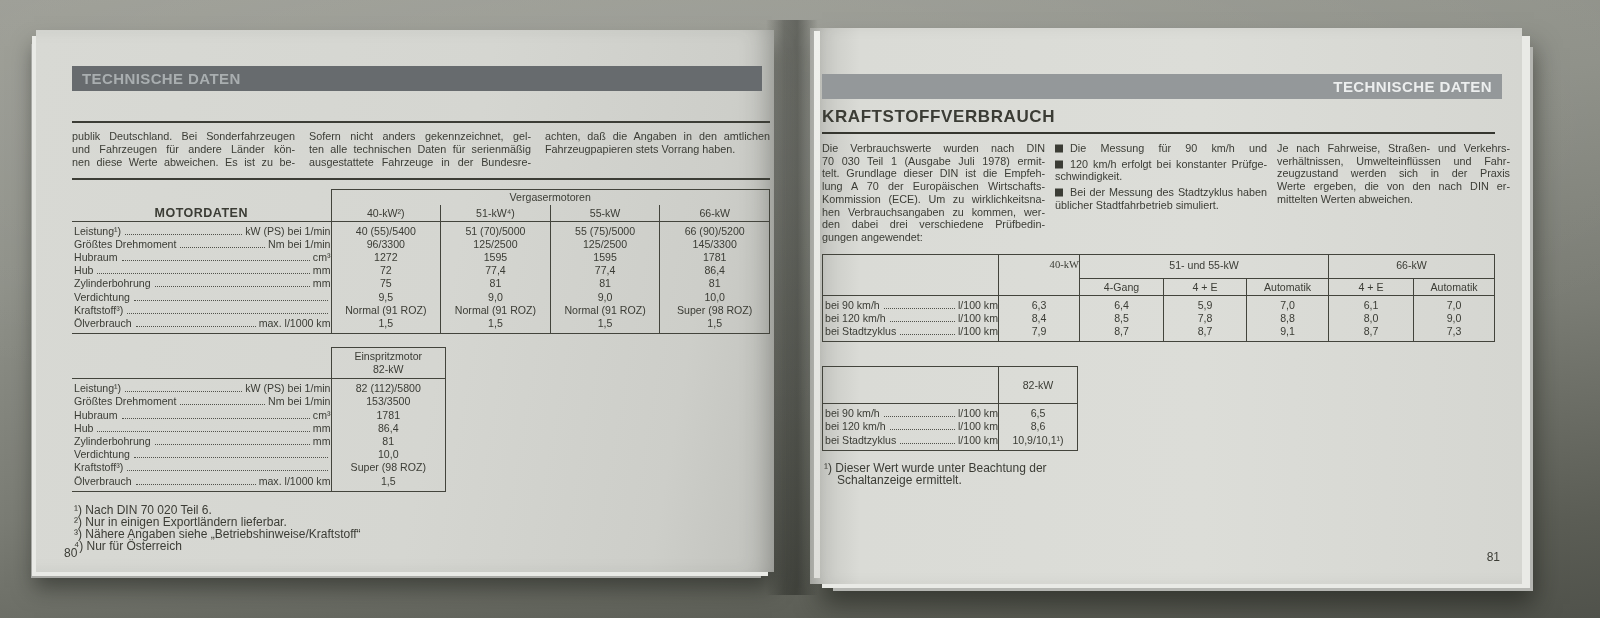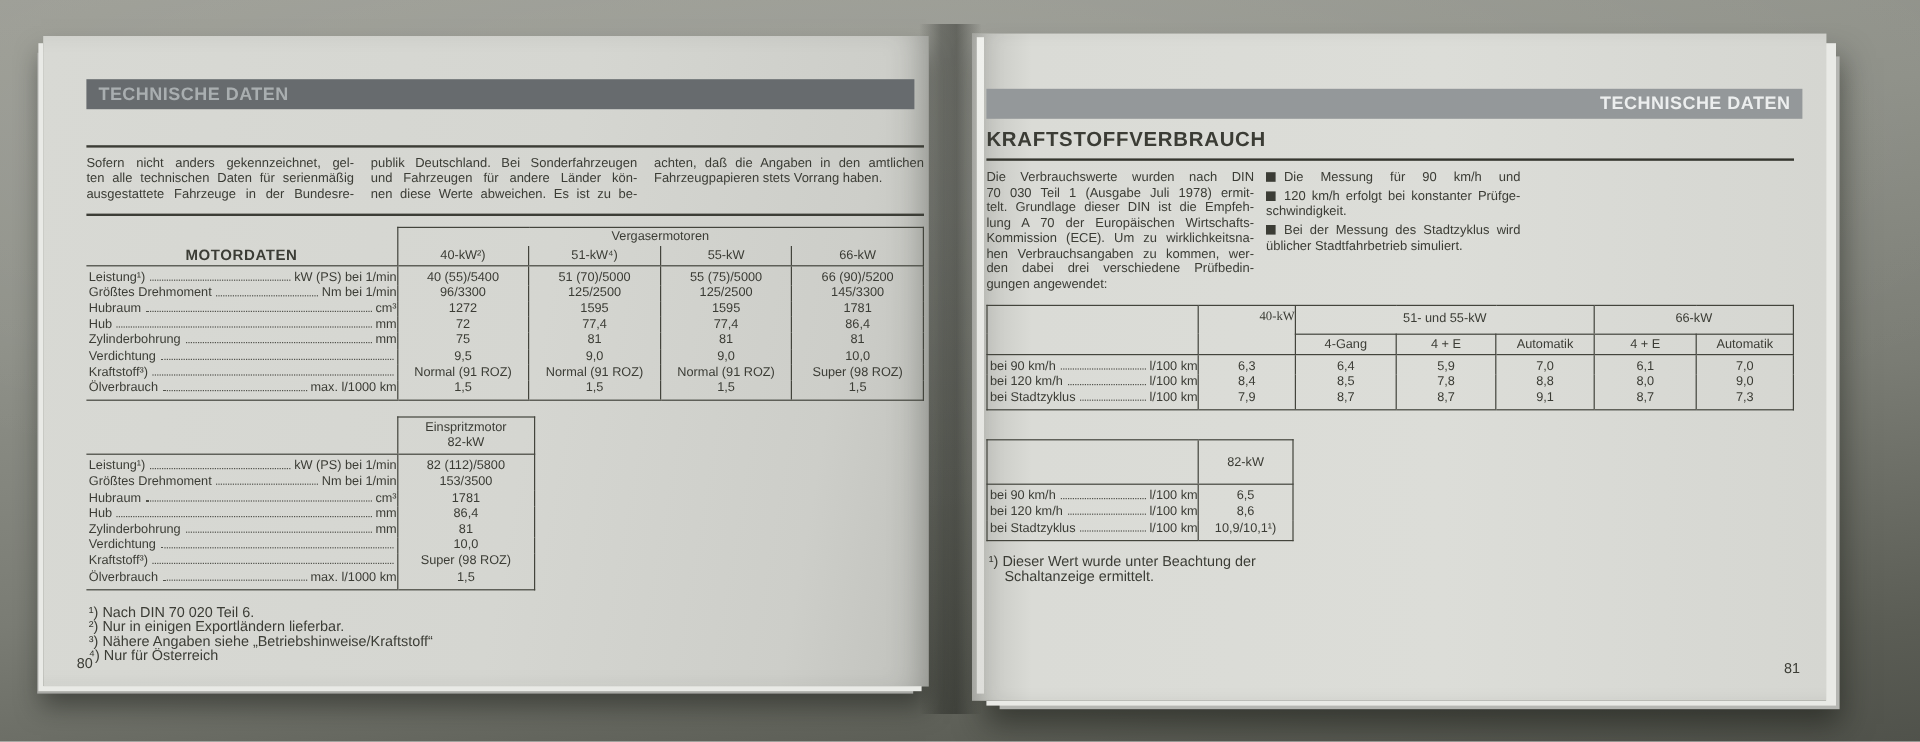--- a/index.html
+++ b/index.html
@@ -116,28 +116,28 @@
 <div class="gutter"></div>
 
 <section class="page page-left">
 
   <div class="bar bar-left">
     <span>TECHNISCHE DATEN</span>
   </div>
 
   <div class="intro">
     <div>
+      <div class="jl">publik Deutschland. Bei Sonderfahrzeugen</div>
+      <div class="jl">und Fahrzeugen für andere Länder kön-</div>
+      <div class="jl">nen diese Werte abweichen. Es ist zu be-</div>
+    </div>
+    <div>
       <div class="jl">Sofern nicht anders gekennzeichnet, gel-</div>
       <div class="jl">ten alle technischen Daten für serienmäßig</div>
       <div class="jl">ausgestattete Fahrzeuge in der Bundesre-</div>
-    </div>
-    <div>
-      <div class="jl">publik Deutschland. Bei Sonderfahrzeugen</div>
-      <div class="jl">und Fahrzeugen für andere Länder kön-</div>
-      <div class="jl">nen diese Werte abweichen. Es ist zu be-</div>
     </div>
     <div>
       <div class="jl">achten, daß die Angaben in den amtlichen</div>
       <div class="jl end">Fahrzeugpapieren stets Vorrang haben.</div>
     </div>
   </div>
 
   <table class="t t1">
     <colgroup>
         <col class="c-lbl">
@@ -394,23 +394,30 @@
     </div>
     <div>
       <div class="bullet">
         <div class="jl"><span class="sq"></span><span>Die Messung für 90 km/h und</span></div>
       </div>
       <div class="bullet">
         <div class="jl"><span class="sq"></span><span>120 km/h erfolgt bei konstanter Prüfge-</span></div>
         <div class="jl end">schwindigkeit.</div>
       </div>
       <div class="bullet">
-        <div class="jl"><span class="sq"></span><span>Bei der Messung des Stadtzyklus wird</span></div>
+        <div class="jl"><span class="sq"></span><span>Bei der Messung des Stadtzyklus haben</span></div>
         <div class="jl end">üblicher Stadtfahrbetrieb simuliert.</div>
       </div>
+    </div>
+    <div>
+      <div class="jl">Je nach Fahrweise, Straßen- und Verkehrs-</div>
+      <div class="jl">verhältnissen, Umwelteinflüssen und Fahr-</div>
+      <div class="jl">zeugzustand werden sich in der Praxis</div>
+      <div class="jl">Werte ergeben, die von den nach DIN er-</div>
+      <div class="jl end">mittelten Werten abweichen.</div>
     </div>
   </div>
 
   <table class="t t3">
     <colgroup>
         <col class="rc-lbl">
         <col class="rc1">
         <col class="rc2">
         <col class="rc3">
         <col class="rc4">

